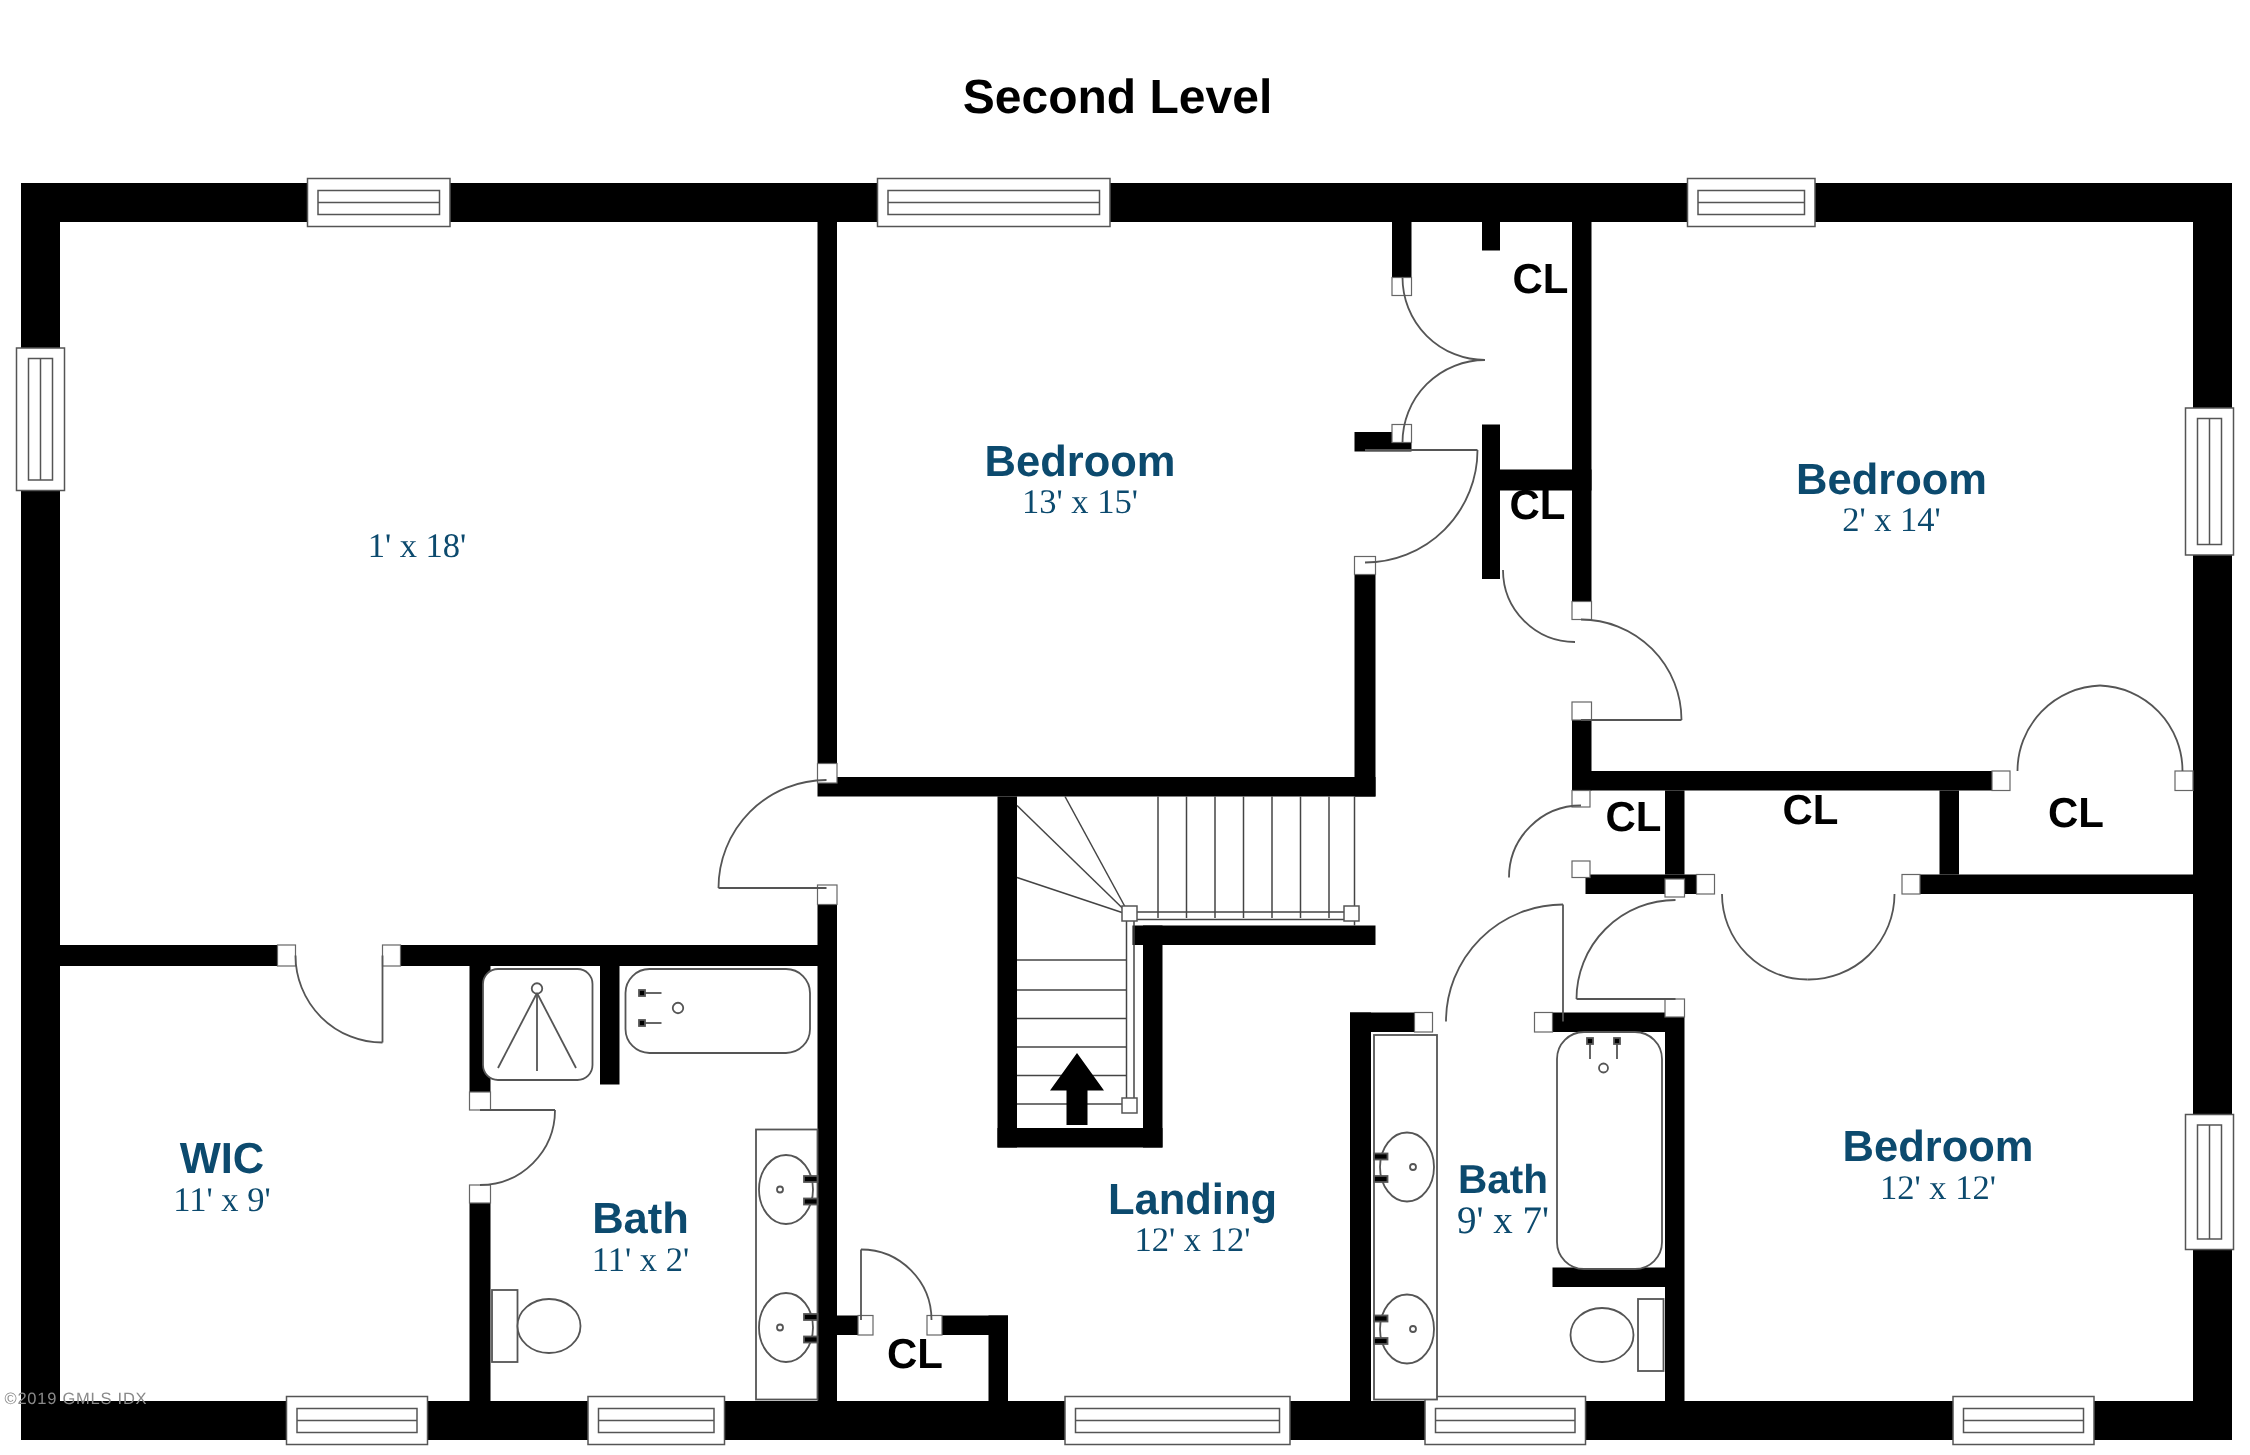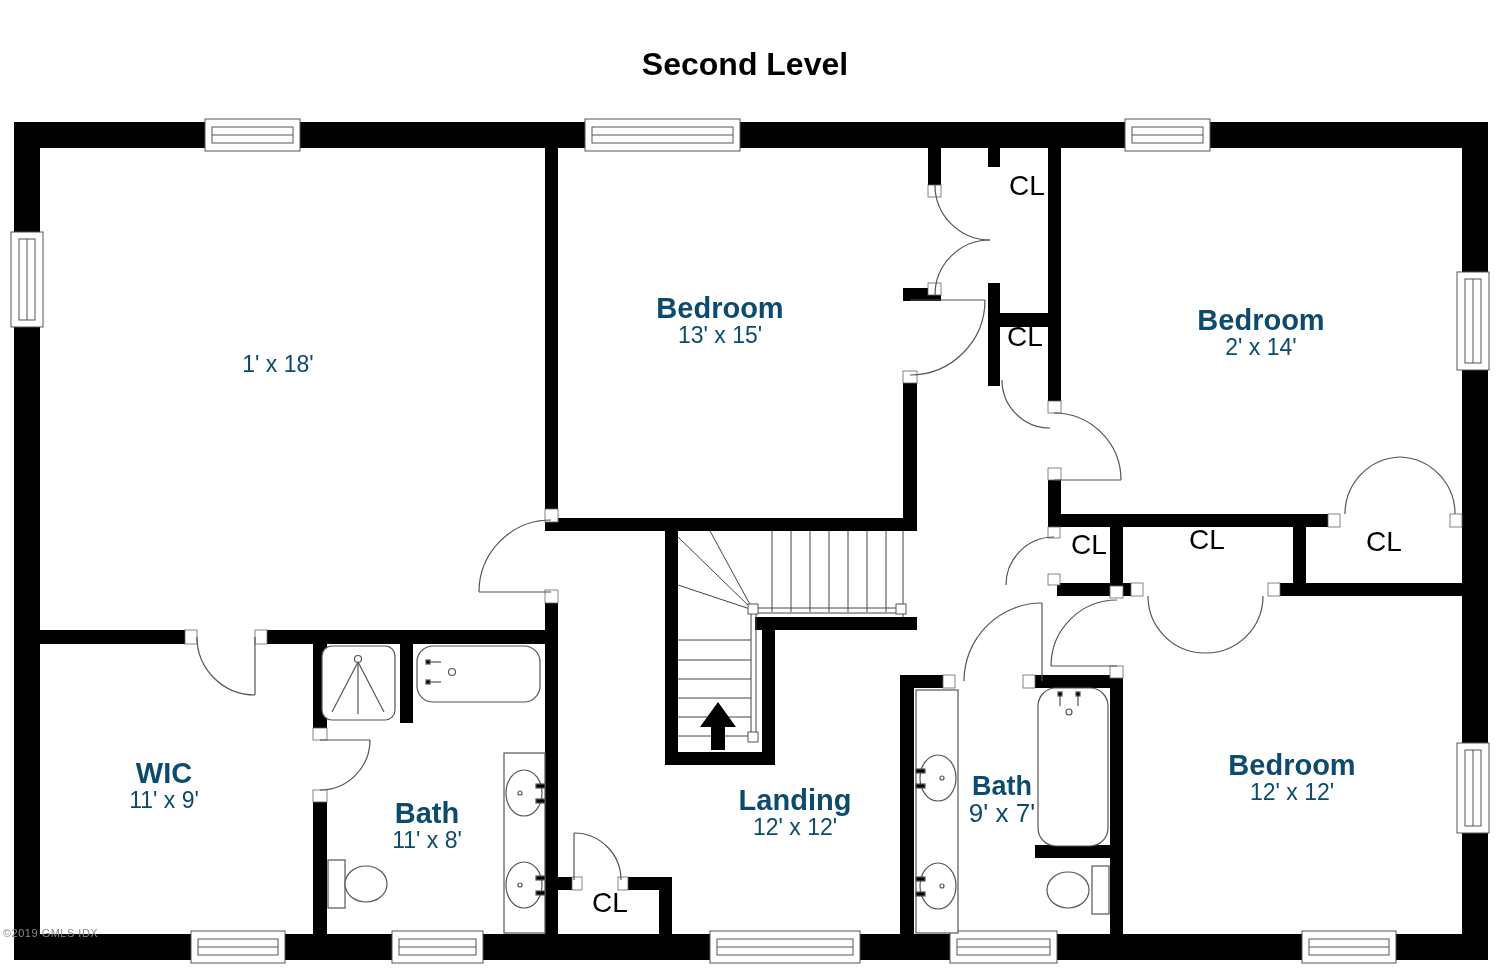--- a/index.html
+++ b/index.html
@@ -4,25 +4,25 @@
 <style>
   html,body{margin:0;padding:0;background:#fff;}
   .plan{position:relative;width:1500px;height:970px;background:#fff;overflow:hidden;
         font-family:"Liberation Sans", sans-serif;}
   .plan svg{position:absolute;left:0;top:0;}
   .title{position:absolute;left:745px;top:46px;transform:translateX(-50%);
          font-size:32px;font-weight:bold;color:#000;white-space:nowrap;}
   .room-label{position:absolute;transform:translateX(-50%);text-align:center;
               color:#0c4a6e;line-height:1.05;white-space:nowrap;}
   .room-label .nm{font-weight:bold;font-size:29px;}
-  .room-label .dm{font-size:23px;font-weight:normal;}
+  .room-label .dm{font-size:23px;font-weight:normal;font-family:Liberation Serif, serif;}
   .room-label.wrap{white-space:normal;width:215px;}
   .room-label.sm .nm{font-size:27px;}
   .room-label.sm .dm{font-size:26px;}
-  .cl-label{position:absolute;transform:translateX(-50%);font-weight:normal;
+  .cl-label{position:absolute;transform:translateX(-50%);font-weight:bold;
             font-size:28px;color:#000;}
   .copyright{position:absolute;left:3px;top:927px;font-size:11px;color:#8a8a8a;
              letter-spacing:.5px;}
 </style>
 </head>
 <body>
 
 <div class="plan">
 
   <svg width="1500" height="970" viewBox="0 0 1500 970">
@@ -286,28 +286,28 @@
   <div class="room-label" style="left:720px;top:293px;">
     <div class="nm">Bedroom</div>
     <div class="dm">13' x 15'</div>
   </div>
 
   <div class="room-label" style="left:1261px;top:305px;">
     <div class="nm">Bedroom</div>
     <div class="dm">2' x 14'</div>
   </div>
 
-  <div class="room-label" style="left:164px;top:758px;">
+  <div class="room-label" style="left:148px;top:758px;">
     <div class="nm">WIC</div>
     <div class="dm">11' x 9'</div>
   </div>
 
   <div class="room-label" style="left:427px;top:798px;">
     <div class="nm">Bath</div>
-    <div class="dm">11' x 8'</div>
+    <div class="dm">11' x 2'</div>
   </div>
 
   <div class="room-label" style="left:795px;top:785px;">
     <div class="nm">Landing</div>
     <div class="dm">12' x 12'</div>
   </div>
 
   <div class="room-label sm" style="left:1002px;top:772px;">
     <div class="nm">Bath</div>
     <div class="dm">9' x 7'</div>

